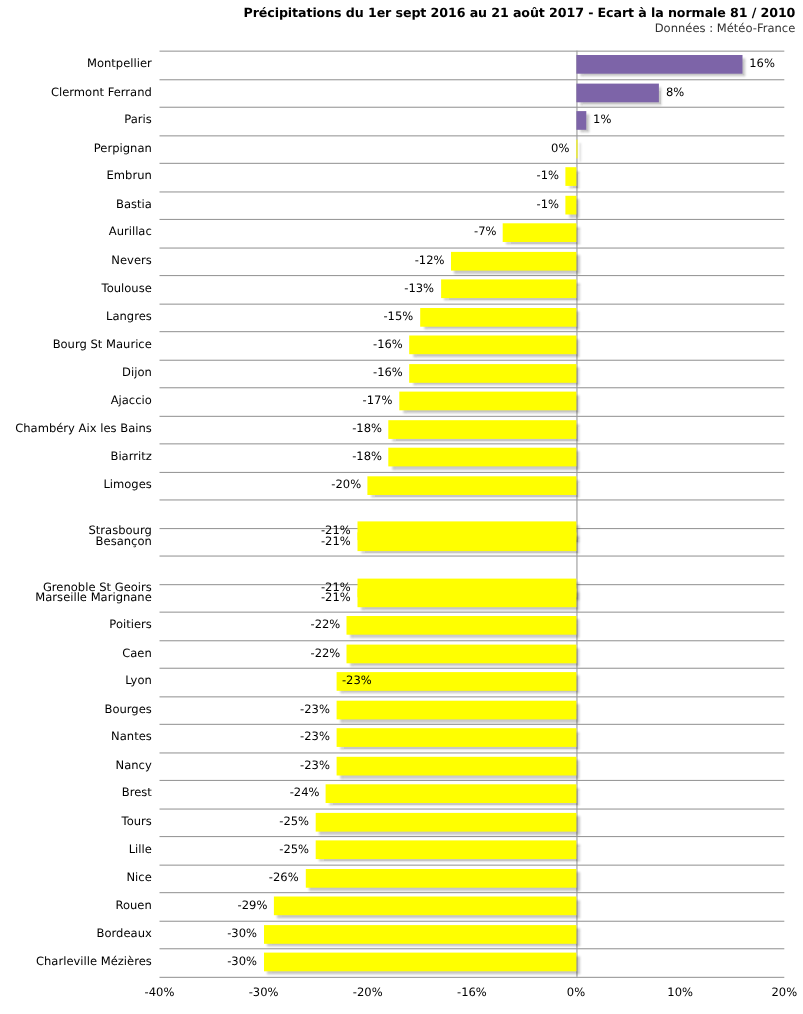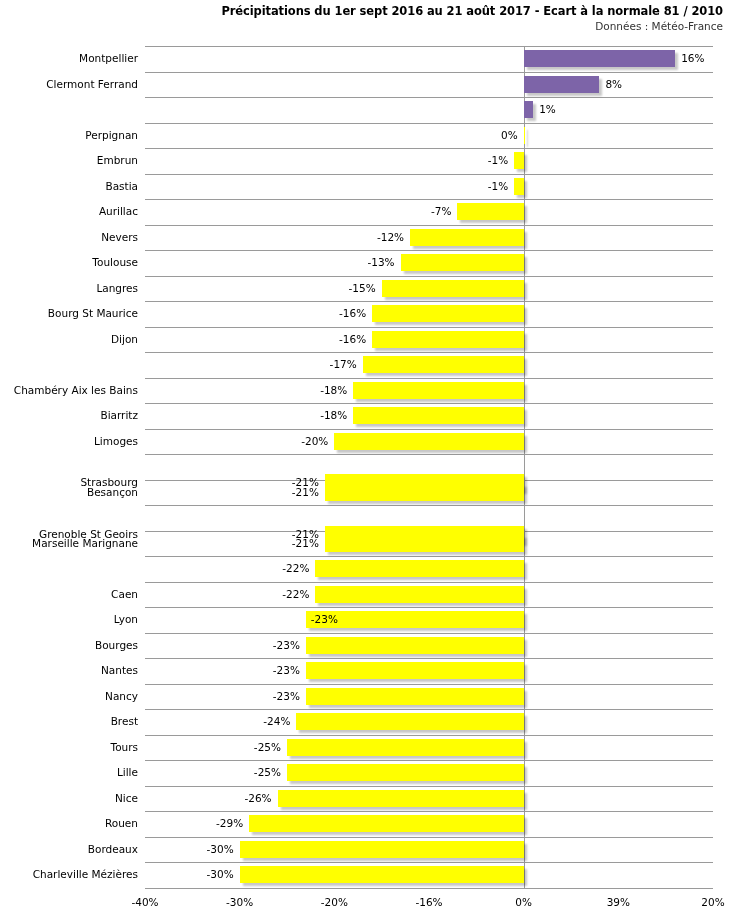--- a/index.html
+++ b/index.html
@@ -180,20 +180,21 @@
         <div class="cat-label">Montpellier</div>
         <div class="bar pos" title="Montpellier 16%" style="left: 523.667px; width: 151.467px;"></div>
         <div class="val-label" style="left: 681.133px;">16%</div>
       </div>
       <div class="row" style="top: 25.5px;">
         <div class="cat-label">Clermont Ferrand</div>
         <div class="bar pos" title="Clermont Ferrand 8%" style="left: 523.667px; width: 75.7333px;"></div>
         <div class="val-label" style="left: 605.4px;">8%</div>
       </div>
       <div class="row" style="top: 51px;">
+        <div class="cat-label">Paris</div>
         <div class="bar pos" title="Paris 1%" style="left: 523.667px; width: 9.46667px;"></div>
         <div class="val-label" style="left: 539.133px;">1%</div>
       </div>
       <div class="row" style="top: 76.5px;">
         <div class="cat-label">Perpignan</div>
         <div class="bar neg" title="Perpignan 0%" style="left: 523.667px; width: 1.5px;"></div>
         <div class="val-label" style="right: 212.333px;">0%</div>
       </div>
       <div class="row" style="top: 102px;">
         <div class="cat-label">Embrun</div>
@@ -229,20 +230,21 @@
         <div class="cat-label">Bourg St Maurice</div>
         <div class="bar neg" title="Bourg St Maurice -16%" style="left: 372.2px; width: 151.467px;"></div>
         <div class="val-label" style="right: 363.8px;">-16%</div>
       </div>
       <div class="row" style="top: 280.5px;">
         <div class="cat-label">Dijon</div>
         <div class="bar neg" title="Dijon -16%" style="left: 372.2px; width: 151.467px;"></div>
         <div class="val-label" style="right: 363.8px;">-16%</div>
       </div>
       <div class="row" style="top: 306px;">
+        <div class="cat-label">Ajaccio</div>
         <div class="bar neg" title="Ajaccio -17%" style="left: 362.733px; width: 160.933px;"></div>
         <div class="val-label" style="right: 373.267px;">-17%</div>
       </div>
       <div class="row" style="top: 331.5px;">
         <div class="cat-label">Chambéry Aix les Bains</div>
         <div class="bar neg" title="Chambéry Aix les Bains -18%" style="left: 353.267px; width: 170.4px;"></div>
         <div class="val-label" style="right: 382.733px;">-18%</div>
       </div>
       <div class="row" style="top: 357px;">
         <div class="cat-label">Biarritz</div>
@@ -268,20 +270,21 @@
         <div class="cat-label">Grenoble St Geoirs</div>
         <div class="bar neg" title="Grenoble St Geoirs -21%" style="left: 324.867px; width: 198.8px;"></div>
         <div class="val-label" style="right: 411.133px;">-21%</div>
       </div>
       <div class="row" style="top: 484.5px;">
         <div class="cat-label">Marseille Marignane</div>
         <div class="bar neg" title="Marseille Marignane -21%" style="left: 324.867px; width: 198.8px;"></div>
         <div class="val-label" style="right: 411.133px;">-21%</div>
       </div>
       <div class="row" style="top: 510px;">
+        <div class="cat-label">Poitiers</div>
         <div class="bar neg" title="Poitiers -22%" style="left: 315.4px; width: 208.267px;"></div>
         <div class="val-label" style="right: 420.6px;">-22%</div>
       </div>
       <div class="row" style="top: 535.5px;">
         <div class="cat-label">Caen</div>
         <div class="bar neg" title="Caen -22%" style="left: 315.4px; width: 208.267px;"></div>
         <div class="val-label" style="right: 420.6px;">-22%</div>
       </div>
       <div class="row" style="top: 561px; padding-left: 38px;">
         <div class="cat-label">Lyon</div>
@@ -340,15 +343,15 @@
       </div>
     </div>
 </div>
 
 <div id="x-axis" style="top: 895.5px;">
     <div class="xtick" style="left: 0px;">-40%</div>
     <div class="xtick" style="left: 94.6667px;">-30%</div>
     <div class="xtick" style="left: 189.333px;">-20%</div>
     <div class="xtick" style="left: 284px;">-16%</div>
     <div class="xtick" style="left: 378.667px;">0%</div>
-    <div class="xtick" style="left: 473.333px;">39%</div>
+    <div class="xtick" style="left: 473.333px;">10%</div>
     <div class="xtick" style="left: 568px;">20%</div>
   </div>
 
 </body></html>

